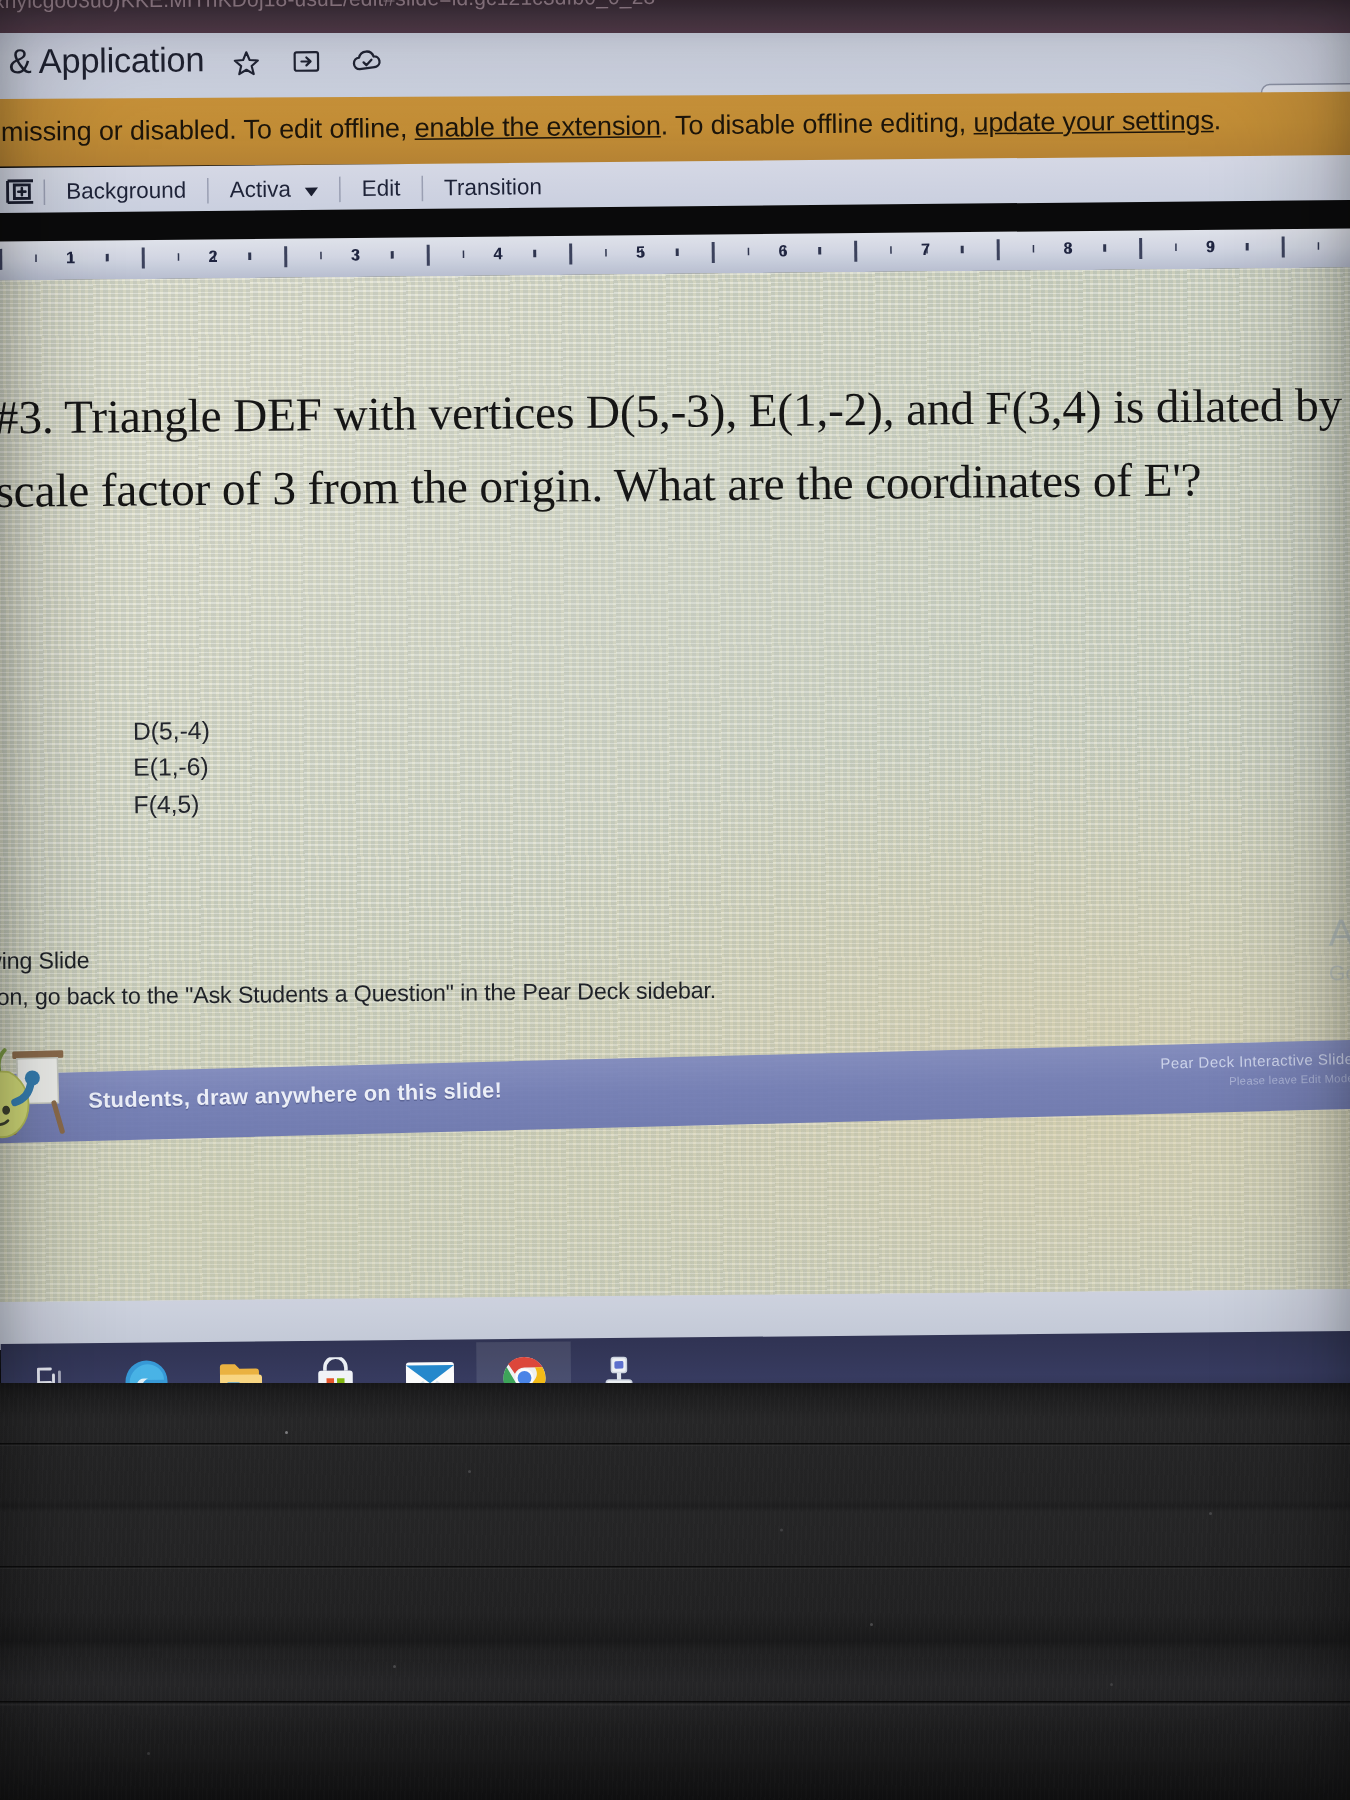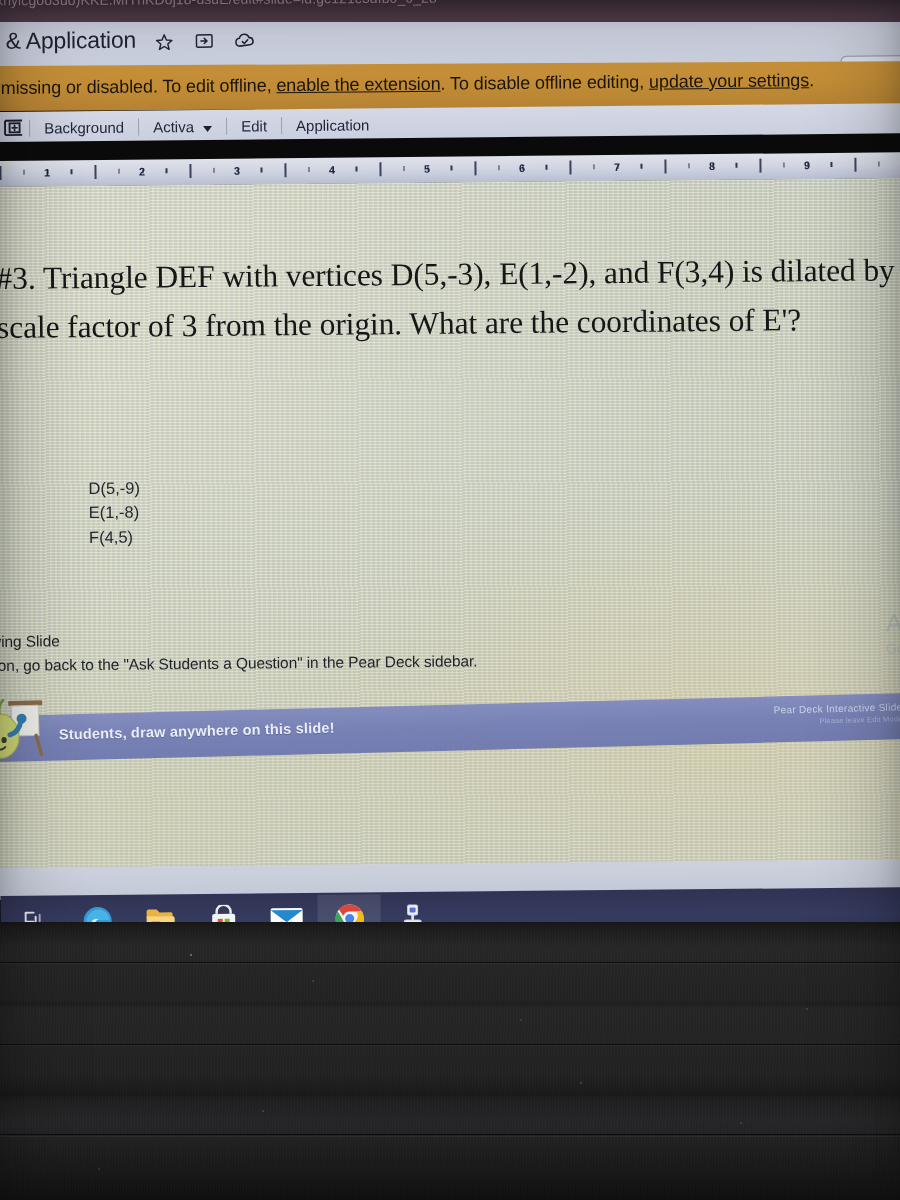--- a/index.html
+++ b/index.html
@@ -302,21 +302,21 @@
         <span>Activa</span>
         <span style="display:inline-block;margin-left:5px;">
           <svg width="9" height="6" viewBox="0 0 9 6">
                 <path d="M0 0h9L4.5 6z" fill="#181c30"></path>
               </svg>
         </span>
       </span>
       <span class="sb-sep"></span>
       <span class="sb-item">Edit</span>
       <span class="sb-sep"></span>
-      <span class="sb-item">Application</span>
+      <span class="sb-item">Transition</span>
     </div>
 
     <div class="ruler">
       <div class="tickrow" id="rulerticks">
             <div class="tickmaj" style="left: 16px;"></div>
             <div class="tick" style="left: 39.75px;"></div>
             <div class="tick" style="left: 63.5px;"></div>
             <div class="tick" style="left: 87.25px;"></div>
             <div class="tickmaj" style="left: 111px;"></div>
             <div class="tick" style="left: 134.75px;"></div>
@@ -364,22 +364,22 @@
           </div>
     </div>
 
     <div class="canvas">
       <div class="moire"></div>
       <div class="warmwash"></div>
 
       <div class="qtext">#3. Triangle DEF with vertices D(5,-3), E(1,-2), and F(3,4) is dilated by a scale factor of 3 from the origin. What are the coordinates of E'?</div>
 
       <div class="coords">
-        <div>D(5,-9)</div>
-        <div>E(1,-8)</div>
+        <div>D(5,-4)</div>
+        <div>E(1,-6)</div>
         <div>F(4,5)</div>
       </div>
 
       <div class="pdband"></div>
       <div class="pdband-text">Students, draw anywhere on this slide!</div>
       <div class="pdband-right">
         <span class="pd-r1">Pear Deck Interactive Slide</span>
         <span class="pd-r2">Please leave Edit Mode</span>
       </div>
 

